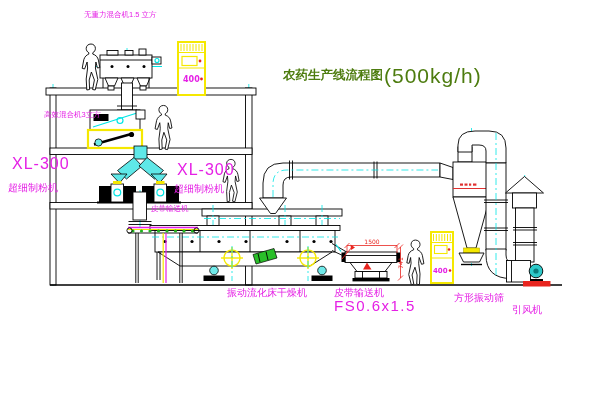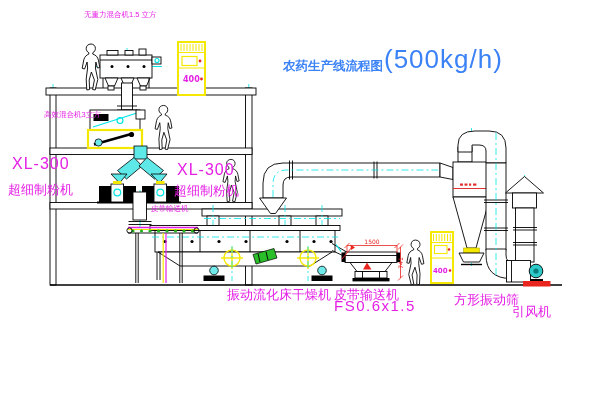--- a/index.html
+++ b/index.html
@@ -1,26 +1,26 @@
 <!DOCTYPE html>
 <html><head>
 <meta charset="utf-8">
 <style>
   html,body{margin:0;padding:0;background:#fff;}
   .stage{position:relative;width:600px;height:403px;background:#fff;overflow:hidden;
          font-family:"Liberation Sans",sans-serif;}
   .stage svg{position:absolute;left:0;top:0;}
   .lbl{position:absolute;white-space:nowrap;line-height:1;color:#e520e5;text-align:center;}
   .s  {font-size:7.5px;}
-  .s8 {font-size:13px;}
+  .s8 {font-size:10px;}
   .big{font-size:16px;letter-spacing:1px;}
   .mod{font-size:15px;letter-spacing:1.5px;}
-  .title{position:absolute;display:flex;align-items:flex-end;color:#3b82f6;white-space:nowrap;line-height:1;}
+  .title{position:absolute;display:flex;align-items:center;color:#4d7c0f;white-space:nowrap;line-height:1;margin-top:19px;}
   .tzh{font-size:12.5px;font-weight:bold;}
-  .tcap{font-size:26px;letter-spacing:1px;margin-left:1px;}
+  .tcap{font-size:21px;letter-spacing:1px;margin-left:1px;}
   
   .k {stroke:#000;fill:none;stroke-width:.9;}
   .w {stroke:#000;fill:#fff;stroke-width:.9;}
   .bf{fill:#000;stroke:none;}
   .c {stroke:#00e5e5;fill:none;stroke-width:1.2;}
   .cd{stroke:#00e5e5;fill:none;stroke-width:.8;stroke-dasharray:7 3 2 3;}
   .cyf{fill:#6fe9e9;stroke:#000;stroke-width:.8;}
   .yp{fill:#5fe8e8;stroke:#000;stroke-width:.8;}
   .r {stroke:#e8251f;fill:none;stroke-width:.8;}
   .dimt{fill:#e8251f;font:6px "DejaVu Sans",sans-serif;}

